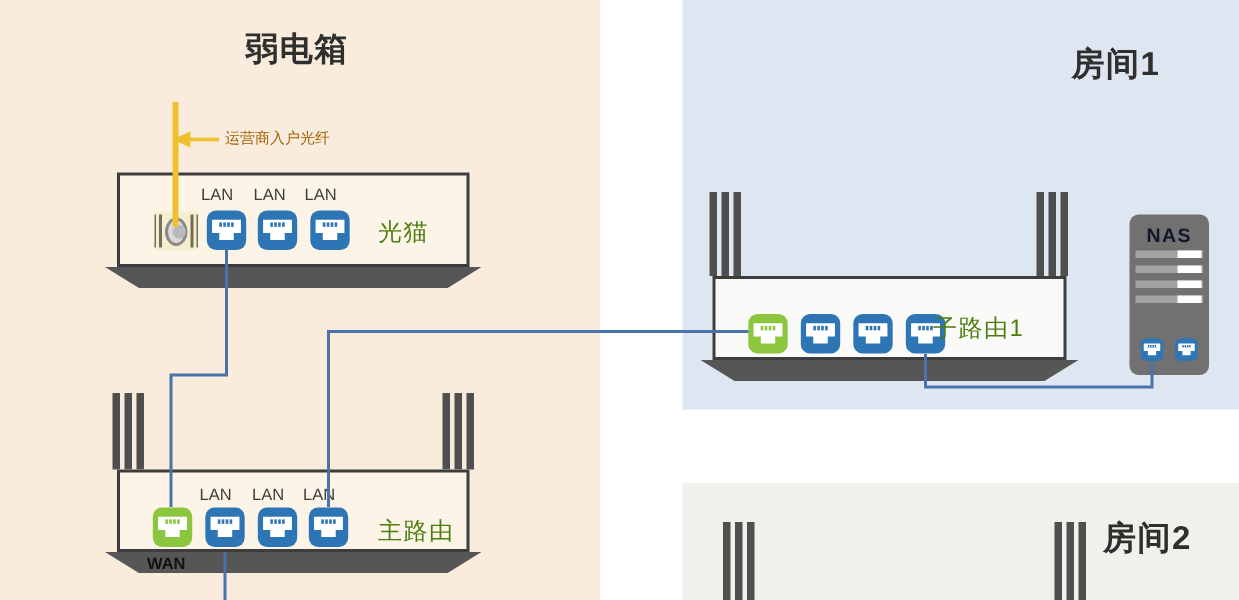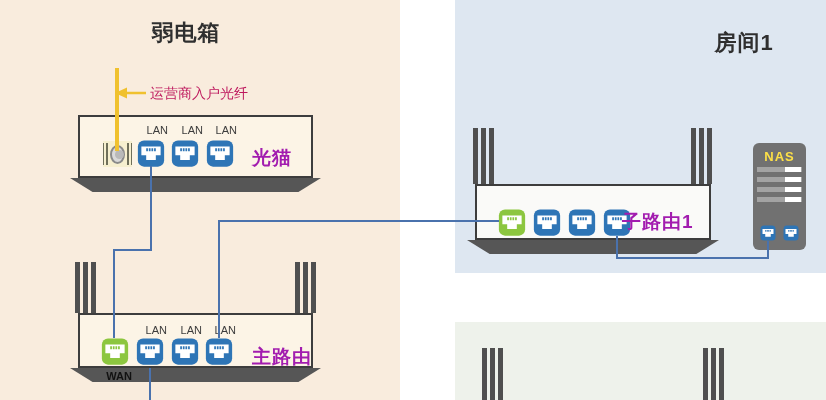--- a/index.html
+++ b/index.html
@@ -10,67 +10,68 @@
   .panel{position:absolute;}
   .panel-left{left:0;top:0;width:400px;height:400px;background:#f9ecdd;}
   .panel-room1{left:455px;top:0;width:371px;height:273px;background:#dee7f1;}
   .panel-room2{left:455px;top:322px;width:371px;height:78px;background:#eef2eb;}
   .panel-title{position:absolute;font-size:22px;font-weight:bold;color:#2f2f2f;text-align:center;letter-spacing:1px;}
 
   
   .dev-body{position:absolute;background:#fcf4e6;border:2px solid #3d3d3d;box-sizing:border-box;}
   .dev-body.cool{background:#fafaf8;}
   .dev-base{position:absolute;background:#565656;clip-path:polygon(0 0,100% 0,91% 100%,9% 100%);}
-  .dev-label{position:absolute;font-size:19px;font-weight:bold;color:#a21caf;letter-spacing:1px;white-space:nowrap;}
+  .dev-label{position:absolute;font-size:16px;font-weight:normal;color:#4d7c0f;letter-spacing:1px;white-space:nowrap;}
 
   
   .antenna{position:absolute;display:flex;gap:3px;}
   .antenna i{display:block;width:5px;background:#4f4f4f;}
 
   
   .rj45{position:absolute;width:28px;height:29px;}
   .rj45 svg{width:100%;height:100%;display:block;}
   .rj45 .pbg{fill:var(--pc);}
   .rj45 .pjack{fill:#ffffff;}
   .rj45 .ppins{fill:var(--pc);}
   .blue{--pc:#2e75b6;}
   .green{--pc:#8cc63f;}
   .rj45.mini{width:16px;height:16px;}
 
-  .port-label{position:absolute;font-size:11px;color:#3c3c3c;text-align:right;width:34px;}
+  .port-label{position:absolute;font-size:11px;color:#3c3c3c;text-align:left;width:34px;}
   .port-label.bold{font-weight:bold;color:#111;}
 
   
   .fiber-port{position:absolute;left:103px;top:141px;width:29px;height:26px;background:#f6efcf;display:flex;align-items:center;justify-content:center;gap:2px;}
   .fiber-port i{display:block;width:2px;height:22px;background:#6f6f5a;}
   .fiber-port .fcircle{display:block;width:15px;height:15px;border-radius:50%;background:#d9d9d9;border:2px solid #8a8a8a;position:relative;}
   .fiber-port .fcircle::after{content:"";position:absolute;left:3px;top:3px;width:9px;height:9px;border-radius:50%;background:#b9b9b9;}
 
   
   .nas{position:absolute;left:753px;top:143px;width:53px;height:107px;background:#717171;border-radius:6px;}
-  .nas-title{position:absolute;top:6px;left:0;width:100%;text-align:center;color:#fde047;font-weight:bold;font-size:13px;letter-spacing:1px;}
+  .nas-title{position:absolute;top:6px;left:0;width:100%;text-align:center;color:#0f172a;font-weight:bold;font-size:13px;letter-spacing:1px;}
   .bay{position:absolute;left:4px;width:45px;height:5px;background:#a3a3a3;}
   .bay i{position:absolute;right:1px;top:0;width:16px;height:5px;background:#fff;display:block;}
 
   
   .cables{position:absolute;left:0;top:0;width:826px;height:400px;z-index:5;pointer-events:none;}
-  .fiber-label{position:absolute;left:150px;top:85px;font-size:14px;color:#be185d;z-index:6;white-space:nowrap;}
+  .fiber-label{position:absolute;left:150px;top:85px;font-size:10px;color:#a16207;z-index:6;white-space:nowrap;}
   .dev{position:absolute;left:0;top:0;width:0;height:0;}
 </style>
 </head>
 <body>
 
 <div class="stage">
 
   <div class="panel panel-left"></div>
   <div class="panel panel-room1"></div>
   <div class="panel panel-room2"></div>
 
-  <div class="panel-title" style="left:116px;top:18px;width:140px;">弱电箱</div>
+  <div class="panel-title" style="left:128px;top:18px;width:140px;">弱电箱</div>
   <div class="panel-title" style="left:684px;top:16px;width:120px;margin-top:12px;">房间1</div>
+  <div class="panel-title" style="left:705px;top:344px;width:120px;">房间2</div>
 
   <div class="dev">
     <div class="dev-body" style="left:78px;top:115px;width:235px;height:63px;"></div>
     <div class="dev-base" style="left:70px;top:178px;width:251px;height:14px;"></div>
     <div class="fiber-port">
         <i></i>
         <i></i>
         <span class="fcircle"></span>
         <i></i>
         <i></i>

